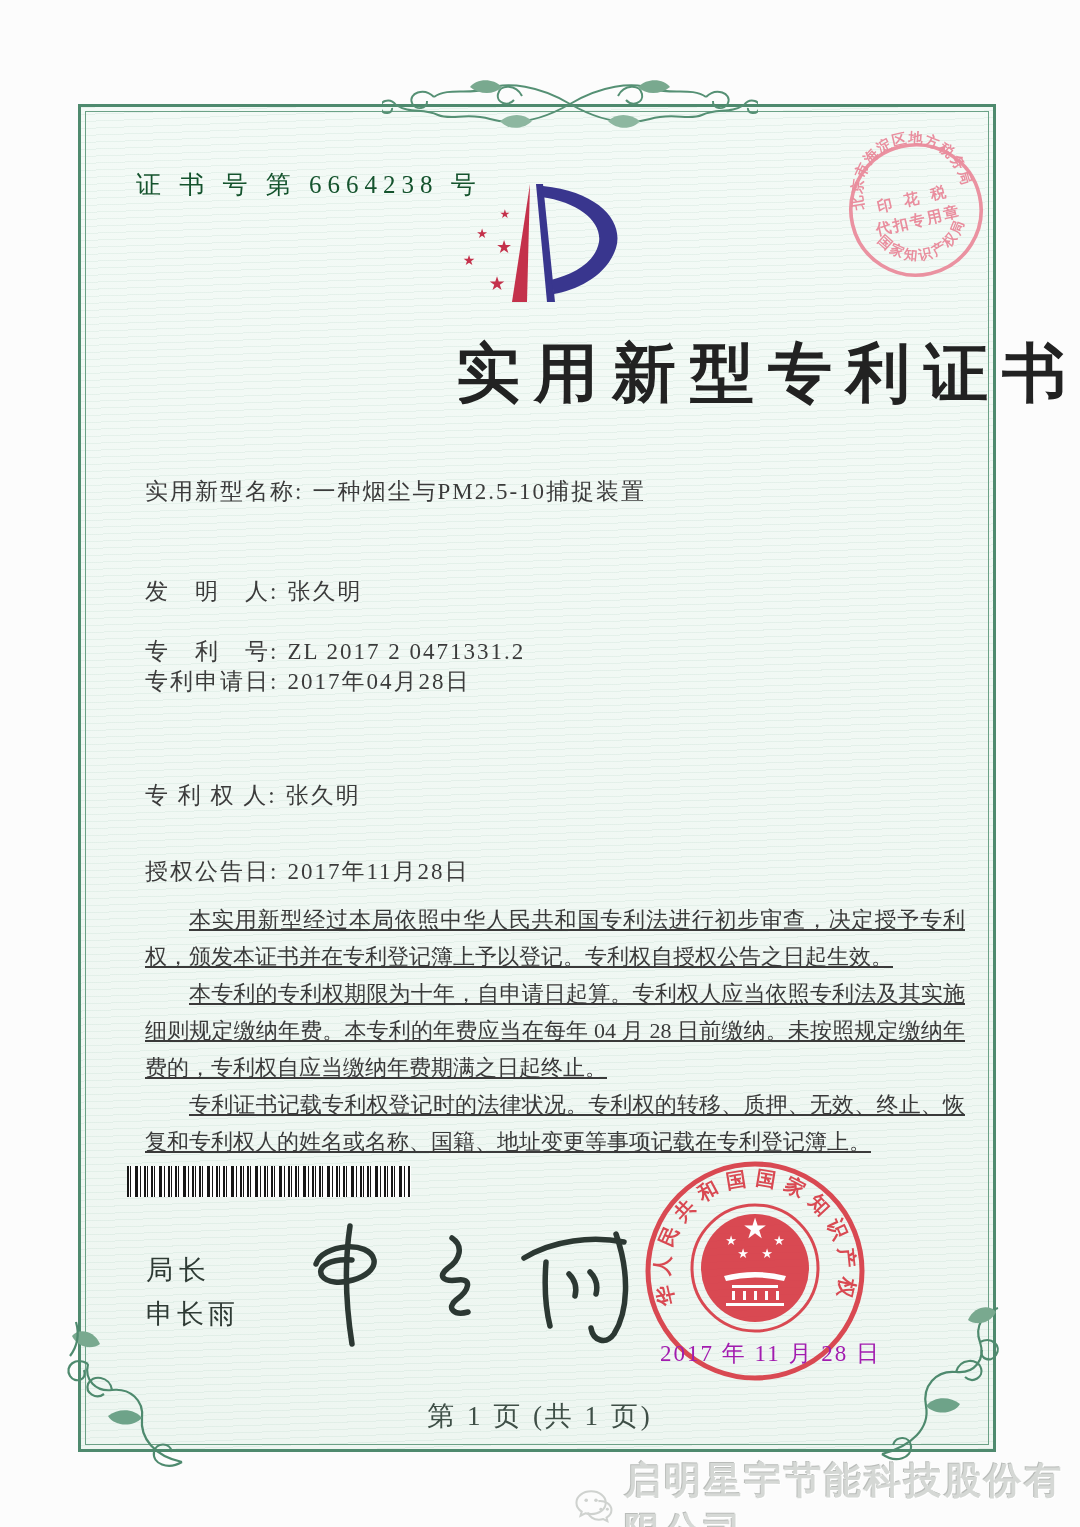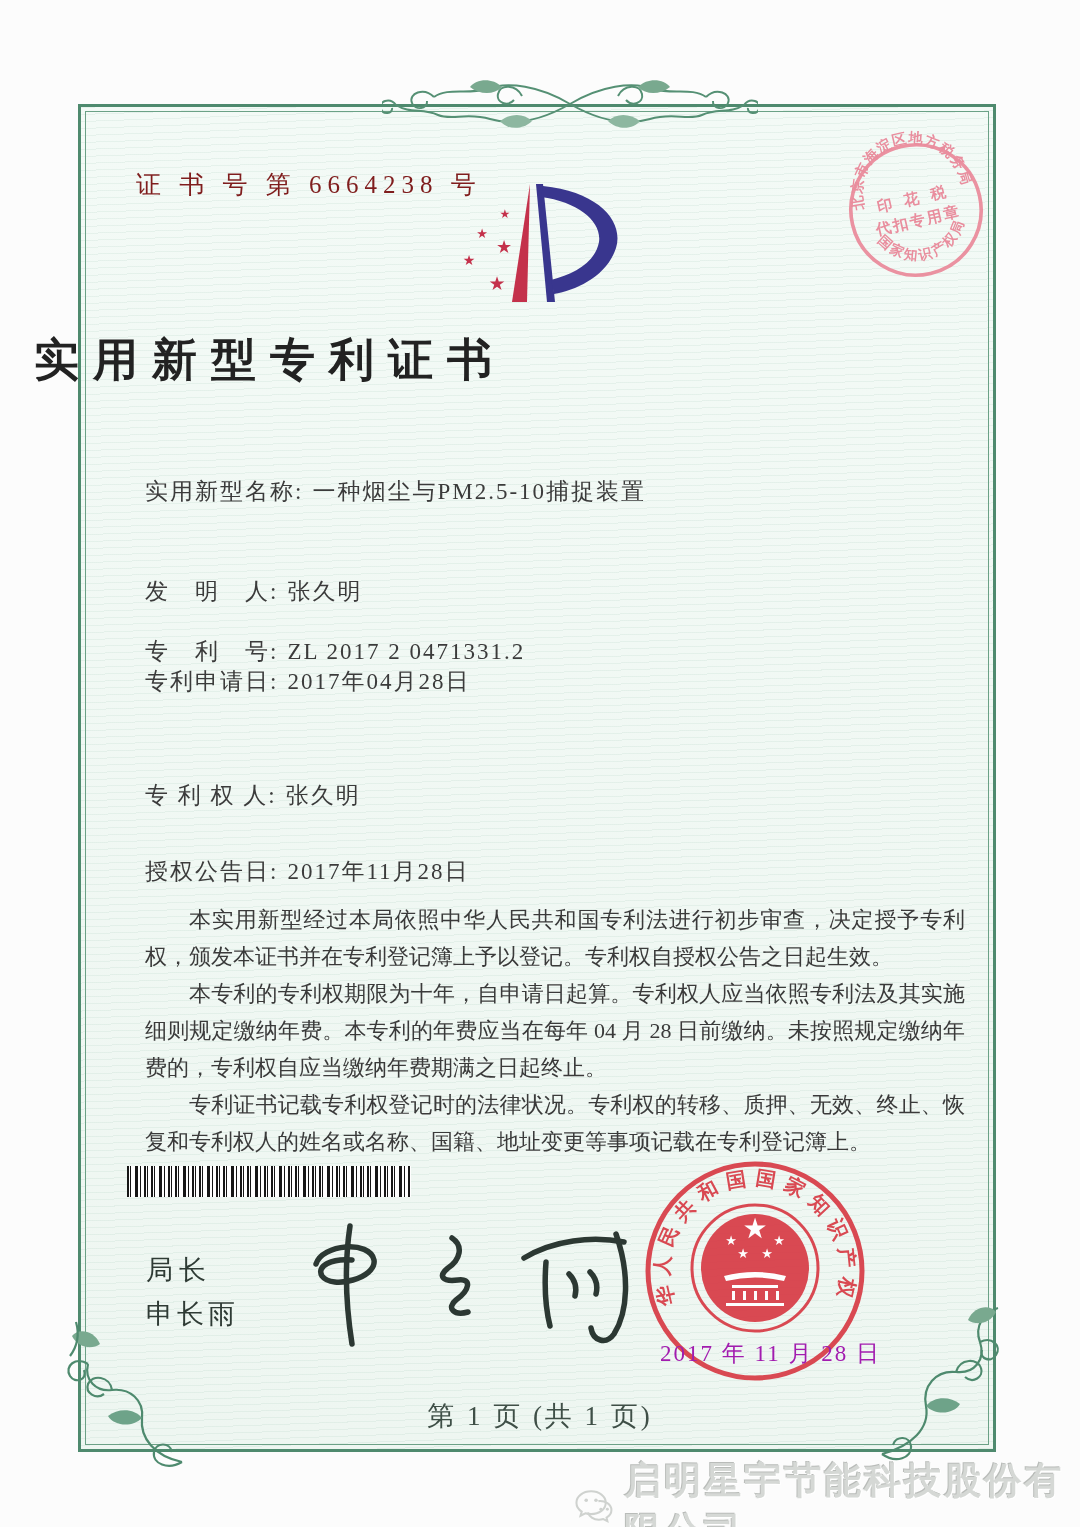--- a/index.html
+++ b/index.html
@@ -17,38 +17,38 @@
       linear-gradient(#f3faf6,#eef6f1);
     box-sizing:border-box;
   }
   .frame-inner{
     position:absolute;inset:4px;border:1px solid #6ba186;
   }
   svg{display:block;}
   
   .cert-number{
     position:absolute;left:136px;top:168px;
-    font-size:25px;color:#7f1d1d;letter-spacing:6px;text-align:right;
+    font-size:25px;color:#14532d;letter-spacing:6px;text-align:right;
   }
   .tax-stamp{position:absolute;left:832px;top:126px;opacity:.88;transform:rotate(-13deg);}
   .logo{position:absolute;left:452px;top:176px;}
   .title{
-    position:absolute;left:0;right:0;top:330px;text-align:left;
-    font-size:45px;font-weight:600;color:#222;letter-spacing:14px;padding-left:34px;
+    position:absolute;left:0;right:0;top:330px;text-align:right;
+    font-size:64px;font-weight:600;color:#222;letter-spacing:14px;padding-left:34px;
   }
   
   .field-row{
     position:absolute;left:145px;font-size:23px;color:#3b3b3b;letter-spacing:2px;
     white-space:nowrap;
   }
   .field-row .val{margin-left:9px;}
   
   .paragraphs{
     position:absolute;left:145px;top:901px;width:820px;
-    font-size:22px;line-height:37px;color:#3a3a3a;text-align:justify;
+    font-size:22px;line-height:37px;color:#3a3a3a;text-align:justify;text-decoration:underline;
   }
   .paragraphs p{margin:0;text-indent:2em;}
   
   .barcode{
     position:absolute;left:127px;top:1166px;width:284px;height:31px;
     background:repeating-linear-gradient(90deg,
       #161616 0 2px,#fff 2px 3px,#161616 3px 4px,#fff 4px 8px,
       #161616 8px 11px,#fff 11px 13px,#161616 13px 14px,#fff 14px 17px,
       #161616 17px 19px,#fff 19px 20px,#161616 20px 21px,#fff 21px 24px);
   }

